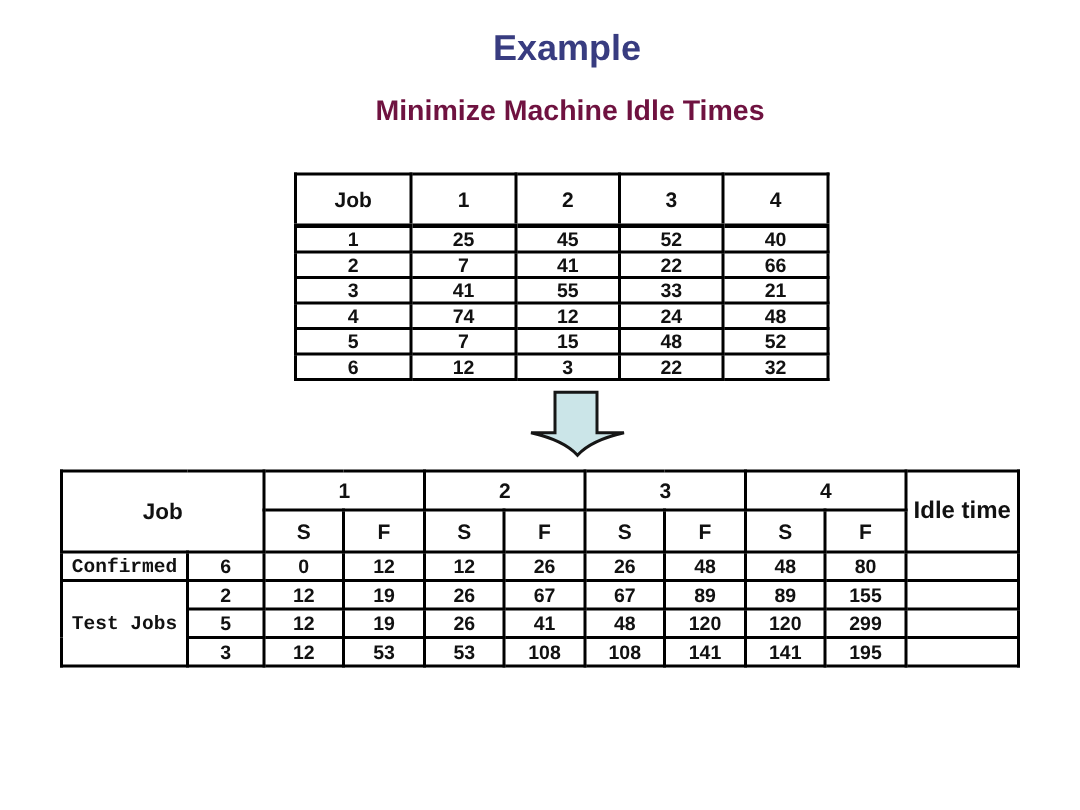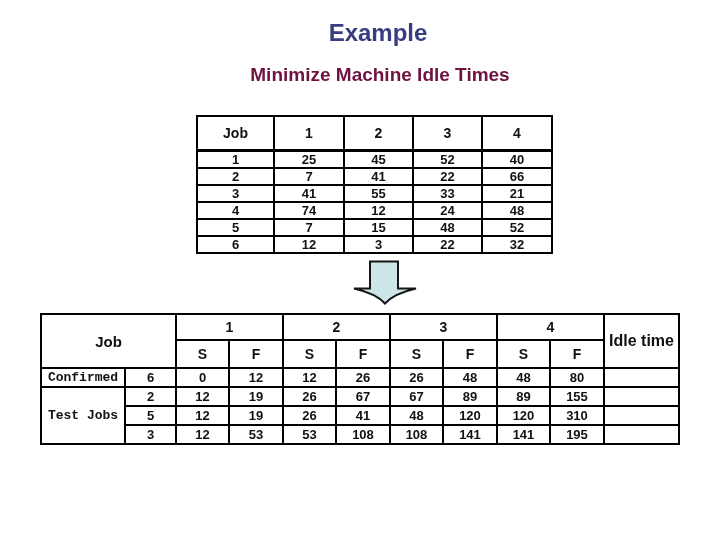--- a/index.html
+++ b/index.html
@@ -182,21 +182,21 @@
       </tr>
       <tr class="drow">
         <td>5</td>
         <td>12</td>
         <td>19</td>
         <td>26</td>
         <td>41</td>
         <td>48</td>
         <td>120</td>
         <td>120</td>
-        <td>310</td>
+        <td>299</td>
         <td></td>
       </tr>
       <tr class="drow">
         <td>3</td>
         <td>12</td>
         <td>53</td>
         <td>53</td>
         <td>108</td>
         <td>108</td>
         <td>141</td>

